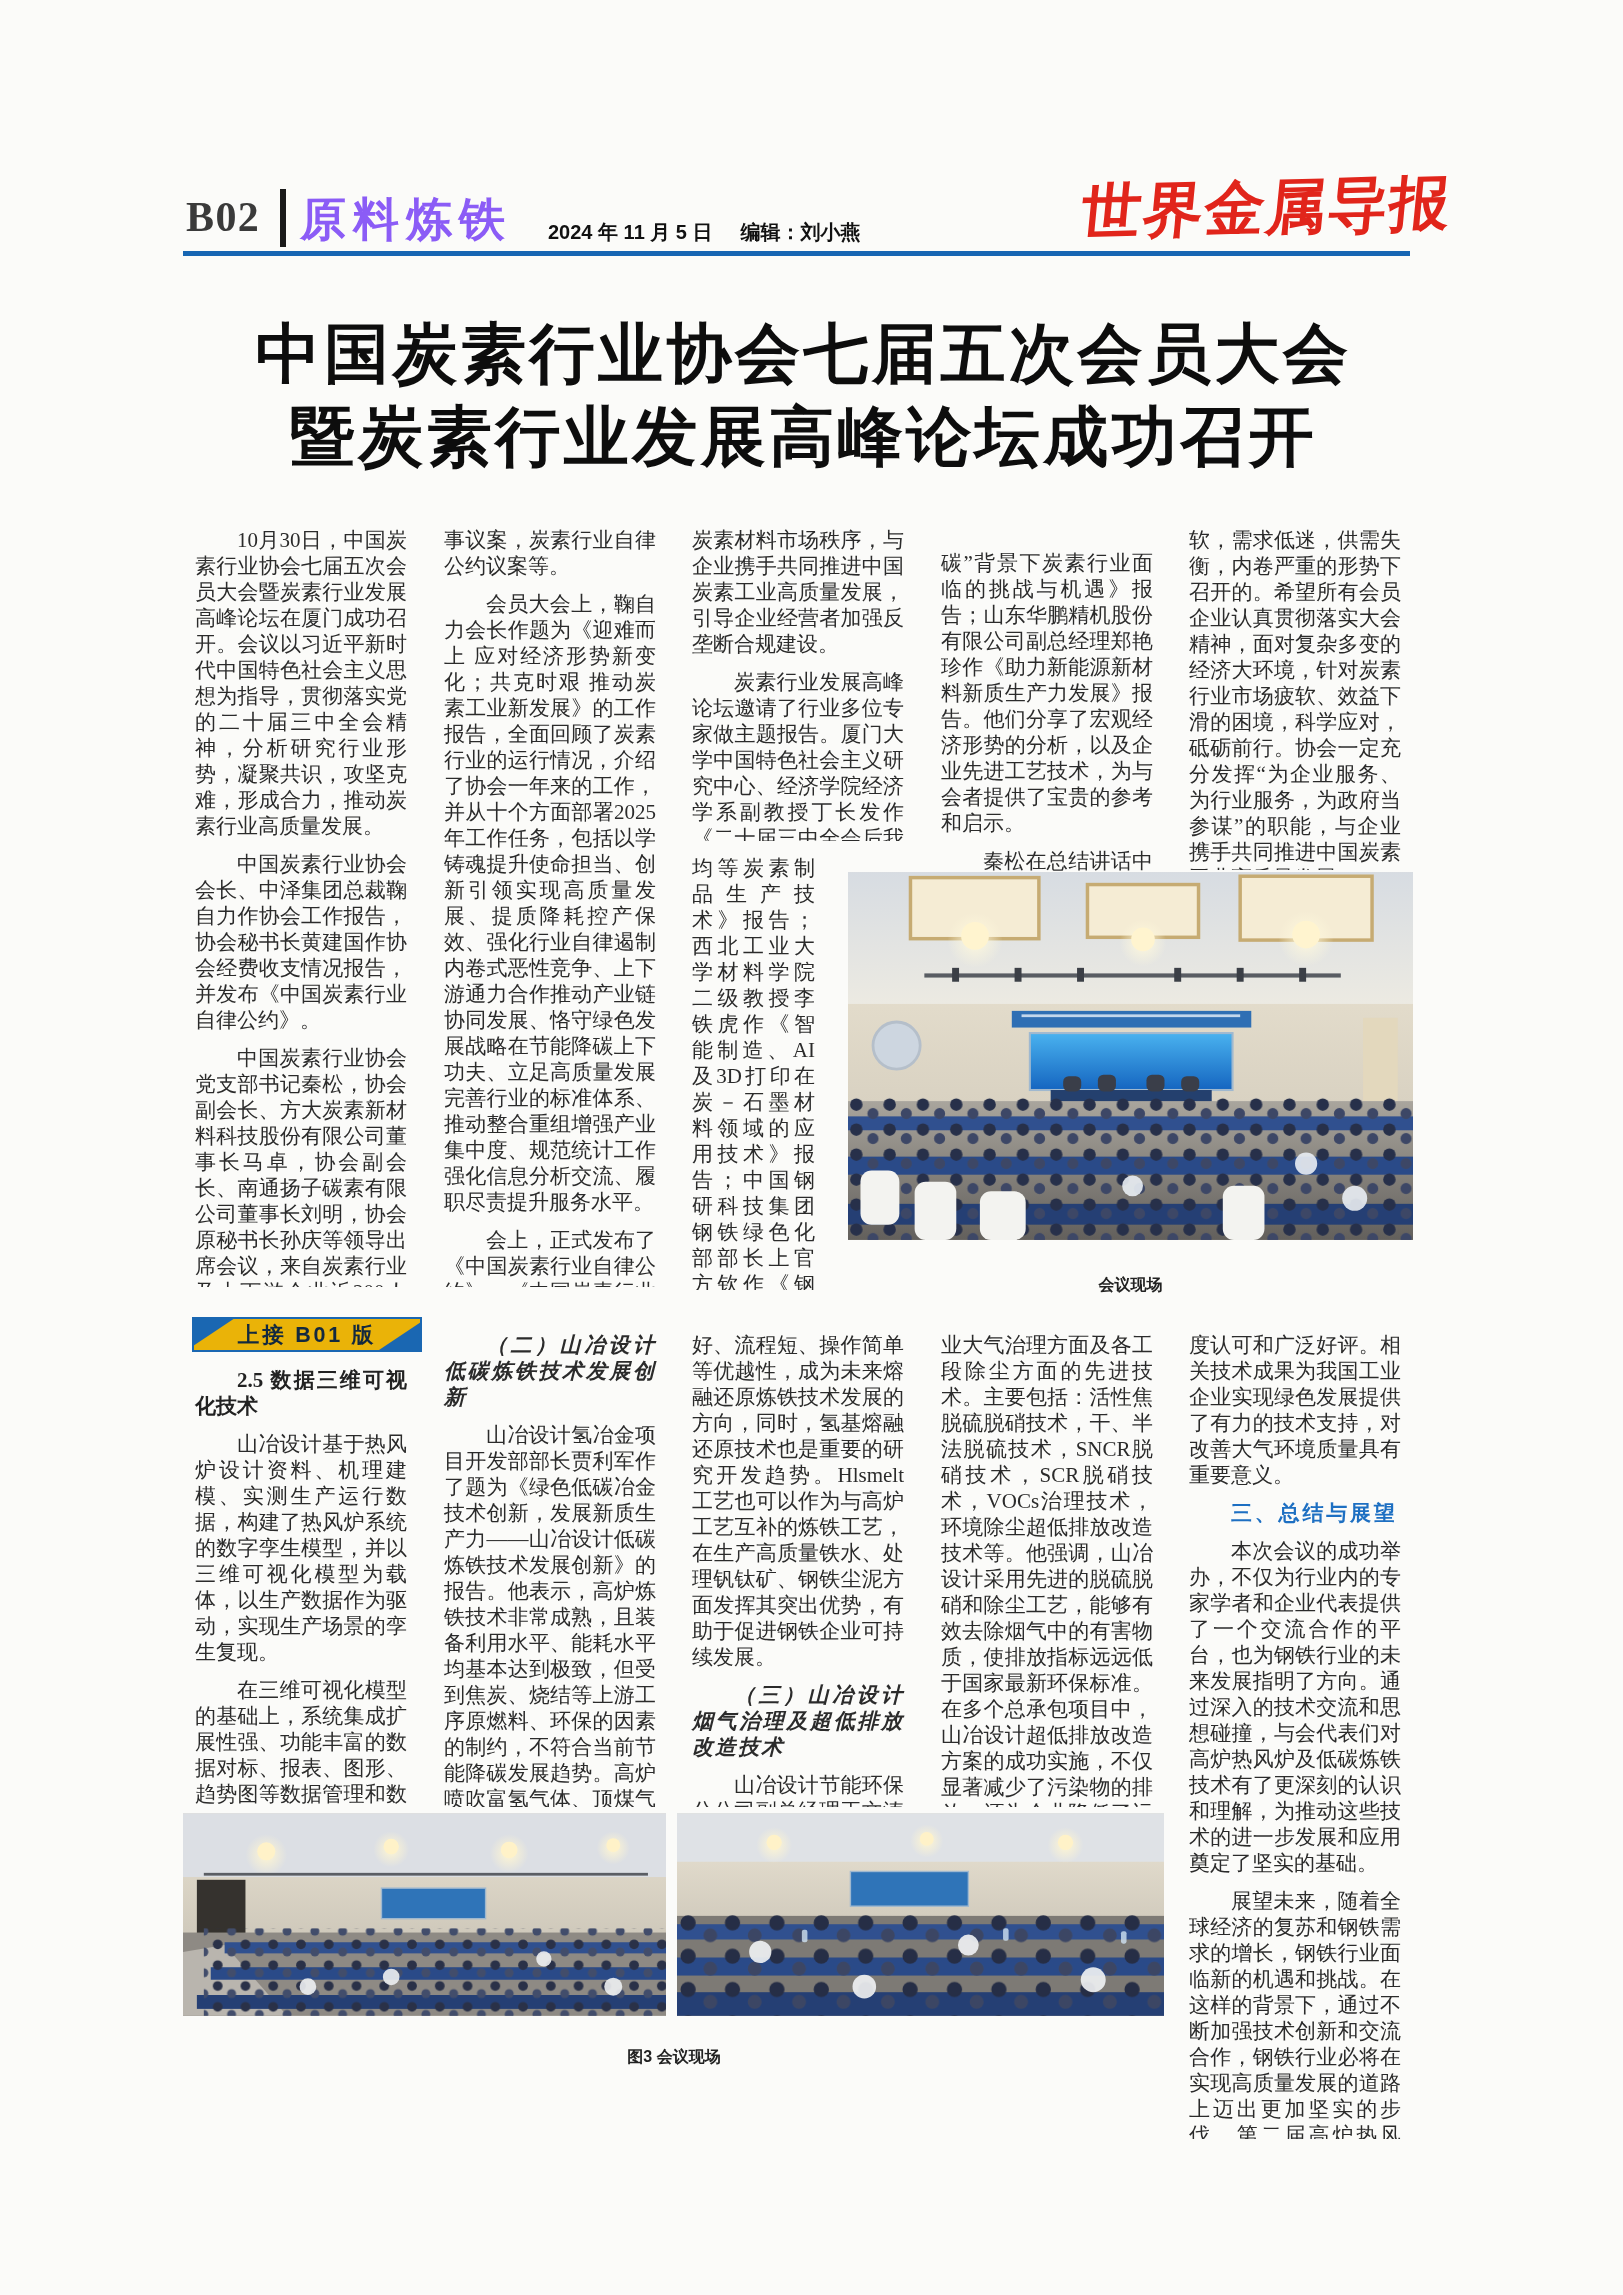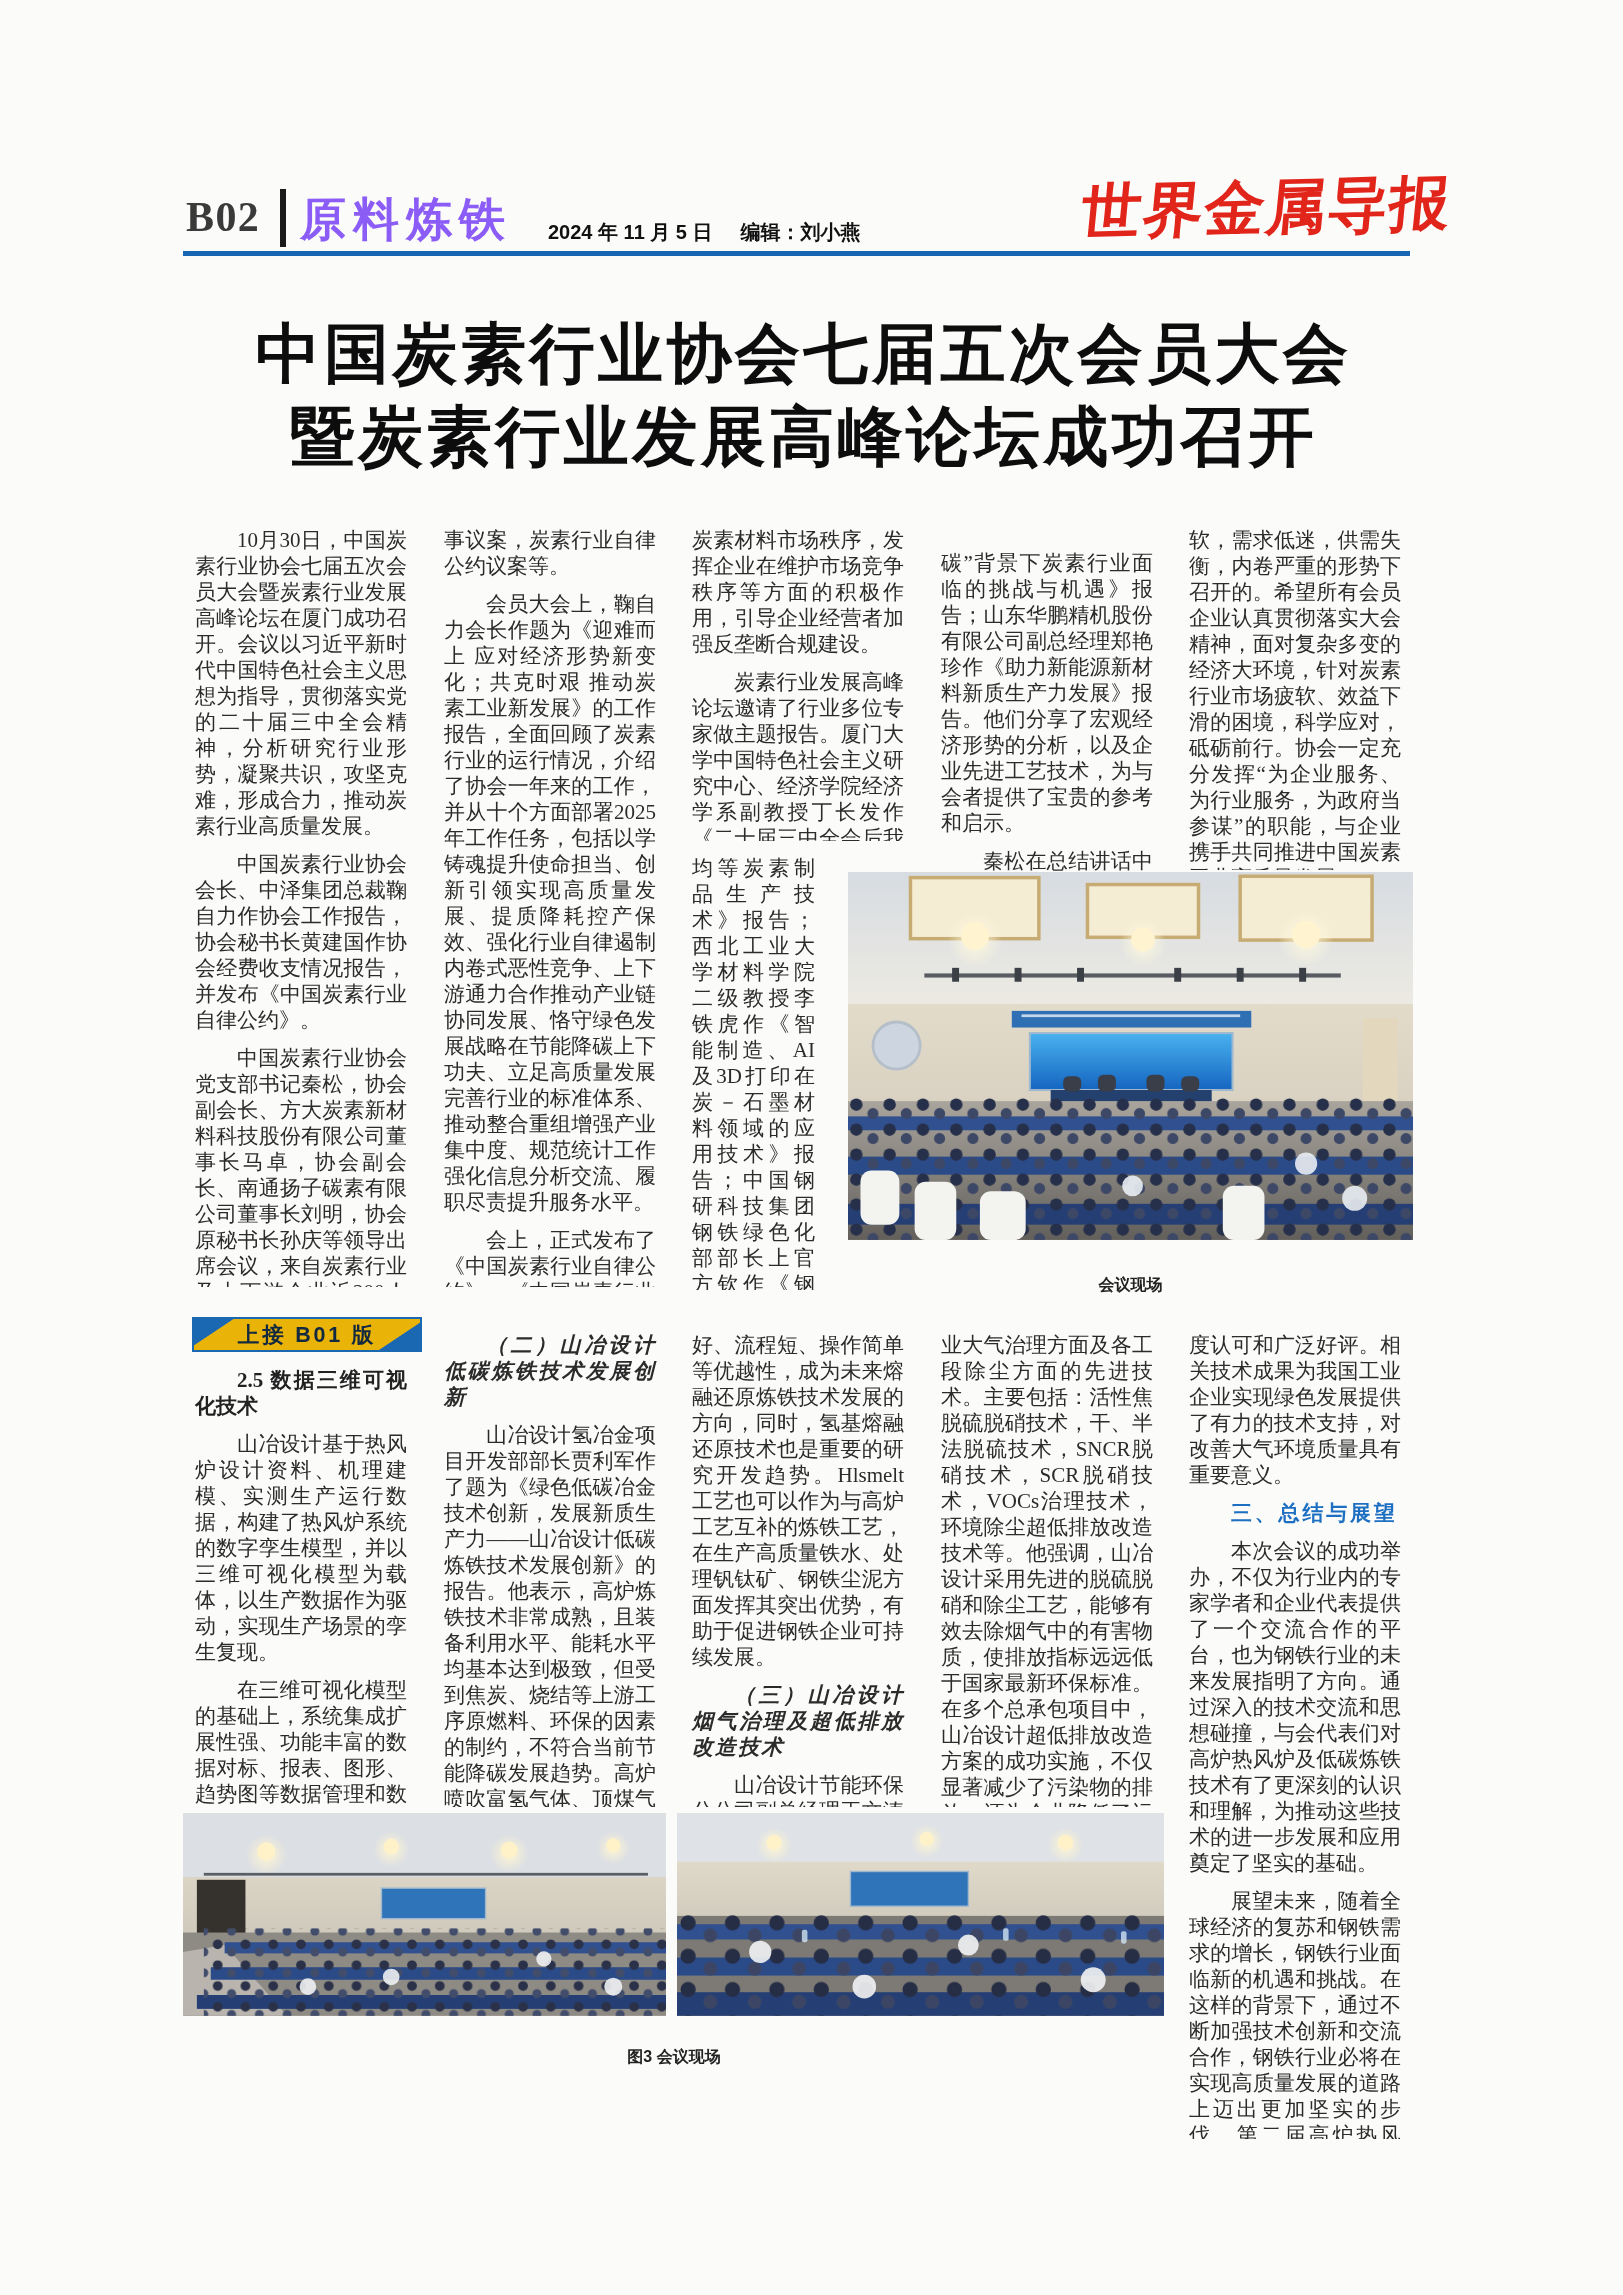--- a/index.html
+++ b/index.html
@@ -67,21 +67,21 @@
   <p class="ind">中国炭素行业协会七届五次理事会暨七届九次常务理事会同日召开。会上，中国炭素行业协会党支部书记秦松当选为协会执行会长。会议还审议通过了吸收新会员及暂停会员资格议案，增补理事、常务理</p>
 </div>
 
 <div class="abs col" style="left:432px;top:515px;width:236px;height:772px;">
   <p>事议案，炭素行业自律公约议案等。</p>
   <p class="ind">会员大会上，鞠自力会长作题为《迎难而上 应对经济形势新变化；共克时艰 推动炭素工业新发展》的工作报告，全面回顾了炭素行业的运行情况，介绍了协会一年来的工作，并从十个方面部署2025年工作任务，包括以学铸魂提升使命担当、创新引领实现高质量发展、提质降耗控产保效、强化行业自律遏制内卷式恶性竞争、上下游通力合作推动产业链协同发展、恪守绿色发展战略在节能降碳上下功夫、立足高质量发展完善行业的标准体系、推动整合重组增强产业集中度、规范统计工作强化信息分析交流、履职尽责提升服务水平。</p>
   <p class="ind">会上，正式发布了《中国炭素行业自律公约》。《中国炭素行业自律公约》的发布有利于推动中国炭素行业可持续、高质量发展；使炭素产业更好地适应国际、国内市场变化，鼓励各企业展开公平竞争，抵制“内卷”式恶性竞争，维护</p>
 </div>
 
 <div class="abs col" style="left:680px;top:515px;width:236px;height:326px;">
-  <p>炭素材料市场秩序，发挥企业在维护市场竞争秩序等方面的积极作用，引导企业经营者加强反垄断合规建设。</p>
+  <p>炭素材料市场秩序，与企业携手共同推进中国炭素工业高质量发展，引导企业经营者加强反垄断合规建设。</p>
   <p class="ind">炭素行业发展高峰论坛邀请了行业多位专家做主题报告。厦门大学中国特色社会主义研究中心、经济学院经济学系副教授丁长发作《二十届三中全会后我国宏观经济走势分析》报告；北京西玛通科技有限公司董事长马学增作《均质</p>
 </div>
 <div class="abs col" style="left:680px;top:843px;width:147px;height:447px;">
   <p>均等炭素制品生产技术》报告；西北工业大学材料学院二级教授李铁虎作《智能制造、AI及3D打印在炭－石墨材料领域的应用技术》报告；中国钢研科技集团钢铁绿色化部部长上官方钦作《钢铁行业“双碳”实践对炭素行业的借鉴》报告；湖南大学教授刘洪波作《“双</p>
 </div>
 
 <div class="abs col" style="left:929px;top:538px;width:236px;height:335px;">
   <p>碳”背景下炭素行业面临的挑战与机遇》报告；山东华鹏精机股份有限公司副总经理郑艳珍作《助力新能源新材料新质生产力发展》报告。他们分享了宏观经济形势的分析，以及企业先进工艺技术，为与会者提供了宝贵的参考和启示。</p>
   <p class="ind">秦松在总结讲话中表示，这次会员大会是在百年变局加速演进，全球政治经济形势复杂多变，国内多数行业市场疲</p>
 </div>

